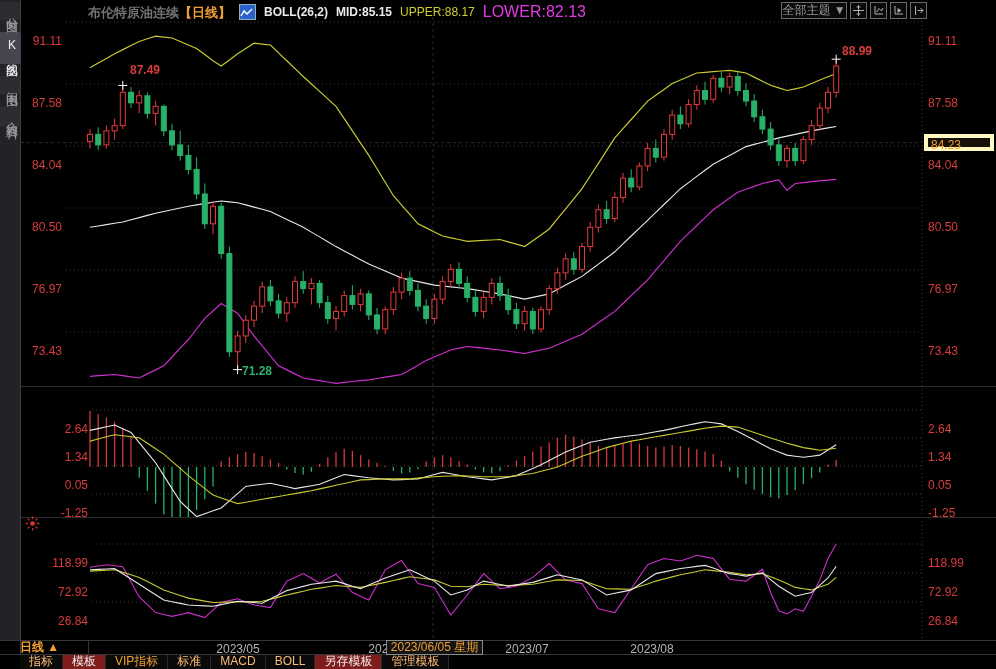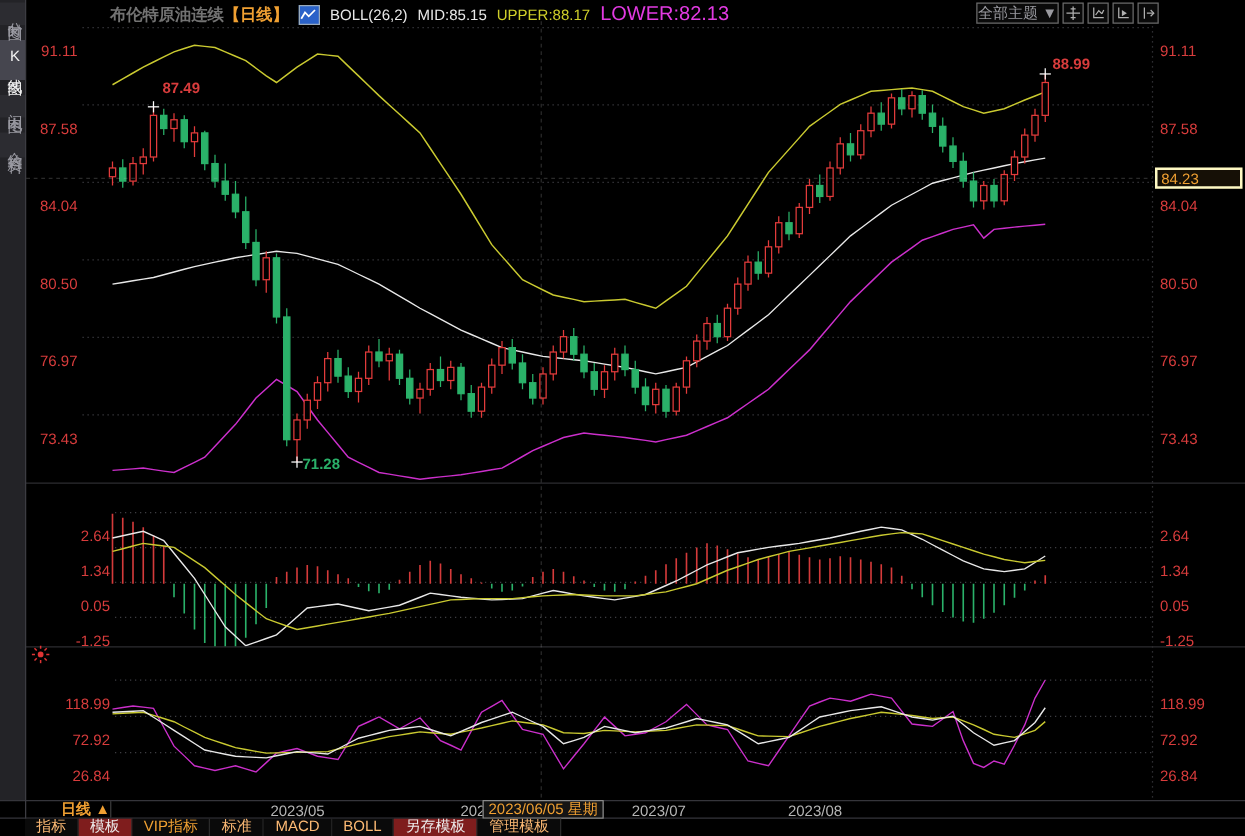--- a/index.html
+++ b/index.html
@@ -9,49 +9,49 @@
   #sidebar{position:absolute;left:0;top:0;width:20px;height:640px;background:#232327;z-index:6;}
   .side-tab{writing-mode:vertical-rl;text-orientation:upright;width:20px;color:#9a9aa2;
             font-size:12px;letter-spacing:2px;padding:6px 0;margin-bottom:12px;text-align:center;
             background:#2c2c31;cursor:pointer;}
   .side-tab.sel{background:#46464f;color:#f2f2f2;}
   
   #header{position:absolute;left:88px;top:3px;height:18px;display:flex;align-items:center;gap:8px;z-index:7;white-space:nowrap;}
   .title{color:#737373;font-size:13px;font-weight:bold;}
   .period-tag{color:#f0a032;font-size:13px;font-weight:bold;margin-top:44px;}
   .ind-icon{width:15px;height:14px;background:#2a62c9;border:1px solid #9ab;display:inline-block;position:relative;}
-  .hdr-w{color:#e9e9e9;font-size:12px;}
+  .hdr-w{color:#e9e9e9;font-size:12px;font-weight:bold;}
   .hdr-y{color:#cfcf2a;font-size:12px;}
   .hdr-m{color:#e23ae2;font-size:16px;}
   
   #controls{position:absolute;left:781px;top:2px;display:flex;gap:3px;z-index:7;align-items:center;}
   #theme-btn{width:64px;height:15px;border:1px solid #6a6a6a;color:#9a9aa0;font-size:12px;
              line-height:14px;text-align:center;cursor:pointer;background:#0a0a0a;}
   .ico-btn{width:15px;height:15px;border:1px solid #6a6a6a;background:#0a0a0a;cursor:pointer;
            display:flex;align-items:center;justify-content:center;}
   
   .axlbl{position:absolute;font-size:12px;color:#d83c3c;z-index:4;line-height:14px;margin-top:20px;}
   .axl{left:8px;width:54px;text-align:right;}
   .axl2{left:8px;width:80px;text-align:right;}
   .axr{left:928px;}
   
   .phdr{position:absolute;left:92px;z-index:5;font-size:12px;white-space:nowrap;}
   .phdr span{margin-right:10px;}
   
   .anno{position:absolute;font-size:12px;font-weight:bold;z-index:5;}
   
   #price-box{position:absolute;left:924px;top:134px;width:70px;height:17px;background:#161006;
-             border:2px solid #fef9c3;color:#f0a032;font-size:12px;line-height:15px;padding-left:3px;
+             border:4px solid #fef9c3;color:#f0a032;font-size:12px;line-height:15px;padding-left:3px;
              box-sizing:border-box;z-index:6;}
   #date-box{position:absolute;left:386px;top:640px;width:97px;height:15px;background:#141414;
             border:1px solid #8a8a8a;color:#f0a032;font-size:12px;line-height:13px;text-align:center;
             box-sizing:border-box;z-index:6;}
   
   #period-cell{position:absolute;left:20px;top:641px;width:68px;height:13px;color:#f0a032;font-size:12px;
-               font-weight:bold;text-align:right;line-height:13px;border-right:1px solid #333;cursor:pointer;z-index:5;}
+               font-weight:bold;text-align:left;line-height:13px;border-right:1px solid #333;cursor:pointer;z-index:5;}
   .dtick{position:absolute;top:642px;transform:translateX(-50%);color:#b5b5b5;font-size:12px;z-index:4;}
   
   #toolbar{position:absolute;left:20px;top:655px;height:14px;display:flex;z-index:6;}
   .tb{height:14px;line-height:13px;font-size:12px;color:#fdba74;text-align:center;padding:0 9px;
       border-right:1px solid #2a2a2a;cursor:pointer;background:#0a0a0a;}
   .tb.sel{background:#7f1d1d;color:#ececec;}
   .tb.vip{color:#f0a032;}
   #chart-svg{position:absolute;left:0;top:0;z-index:2;}
   .alert-ico{position:absolute;left:25px;top:516px;width:15px;height:15px;z-index:6;cursor:pointer;}
 </style>

